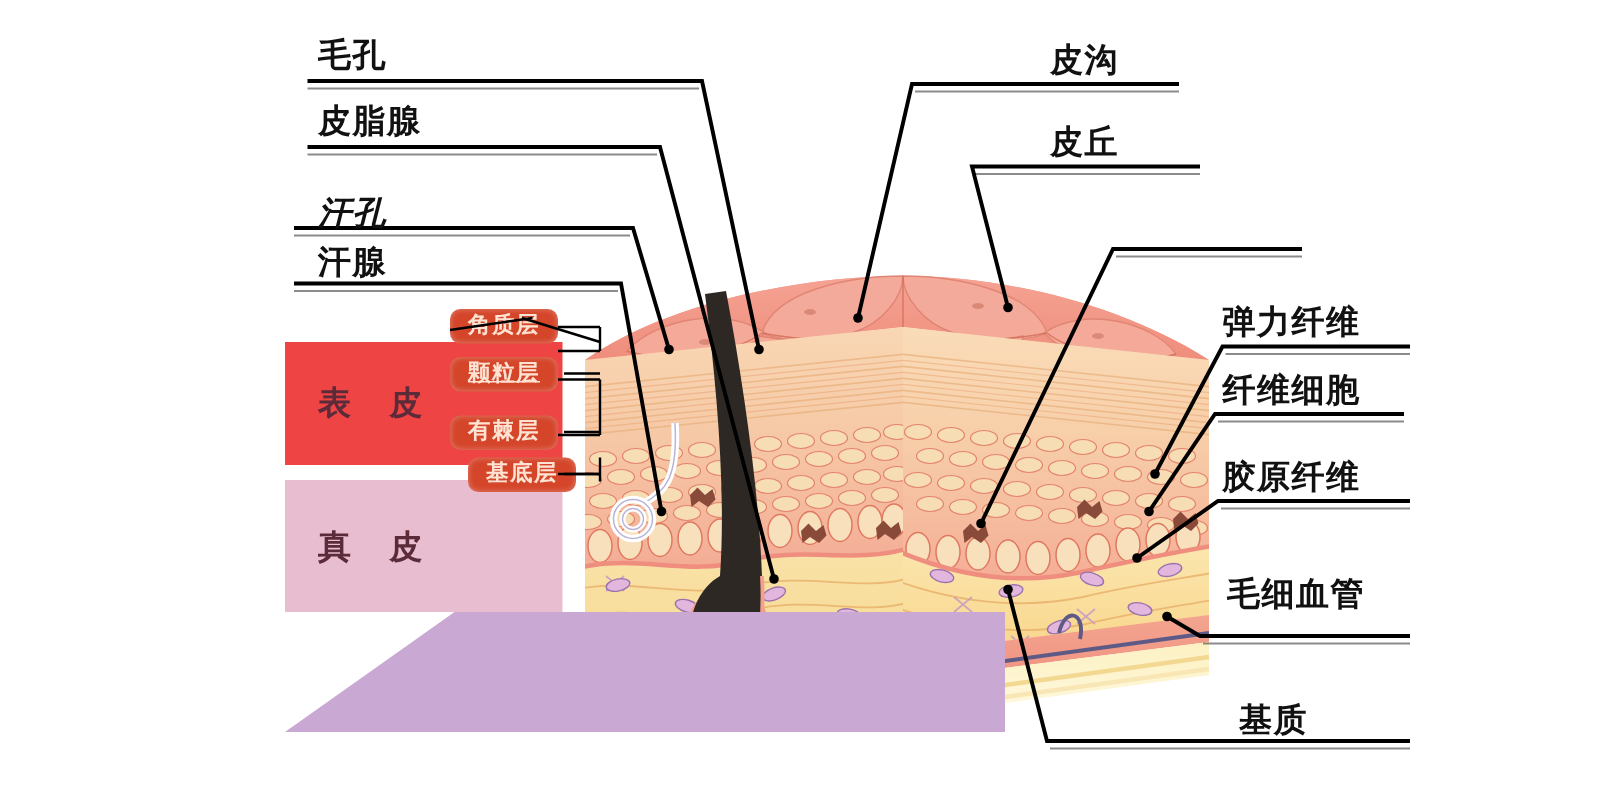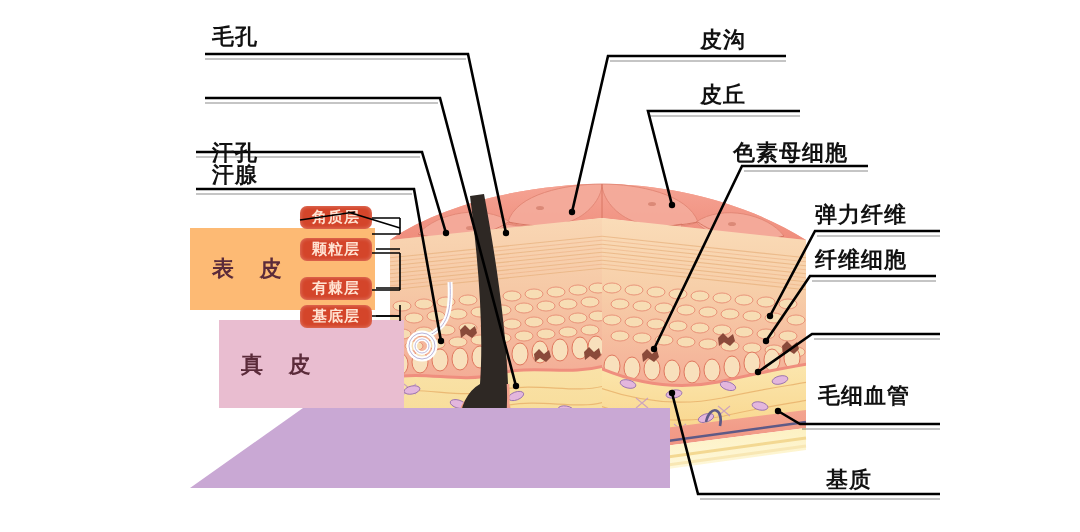--- a/index.html
+++ b/index.html
@@ -6,22 +6,22 @@
   #stage{position:relative;width:1080px;height:532px;background:#ffffff;
          font-family:"Liberation Serif","DejaVu Serif",serif;overflow:hidden;}
   .lbl{position:absolute;white-space:nowrap;color:#111111;font-weight:700;
        font-family:"Liberation Serif","DejaVu Serif",serif;letter-spacing:1px;}
   .lbl.big{font-size:22px;}
   svg.lines{position:absolute;left:0;top:0;width:1080px;height:532px;pointer-events:none;}
   
   .band{position:absolute;}
   .band .bandtext{position:absolute;color:#5b2b3a;font-size:22px;font-weight:700;
         letter-spacing:10px;font-family:"Liberation Serif","DejaVu Serif",serif;}
-  #band-epi{left:190px;top:228px;width:185px;height:82px;background:#fdba74;}
-  #band-derm{left:190px;top:320px;width:185px;height:88px;background:#e9bdd0;margin-left:29px;}
+  #band-epi{left:190px;top:228px;width:185px;height:82px;background:#ef4444;}
+  #band-derm{left:190px;top:320px;width:185px;height:88px;background:#e9bdd0;}
   #band-sub{position:absolute;left:190px;top:408px;width:480px;height:80px;
         background:#c9a8d4;clip-path:polygon(113px 0, 480px 0, 480px 80px, 0px 80px);}
   .layerbox{position:absolute;border-radius:7px;background:#d4452a;
         box-shadow:inset 0 0 4px rgba(255,255,255,.35);
         color:#ffe3d2;font-size:15px;font-weight:700;text-align:center;
         letter-spacing:1px;line-height:22px;width:72px;height:23px;
         font-family:"Liberation Serif","DejaVu Serif",serif;}
   
   #block{position:absolute;left:388px;top:178px;width:420px;height:330px;}
 </style>
@@ -363,23 +363,23 @@
     <span class="bandtext" style="left:22px;top:26px;">表  皮</span>
   </div>
   <div class="band" id="band-derm">
     <span class="bandtext" style="left:22px;top:30px;">真  皮</span>
   </div>
   <div id="band-sub">
     <span class="bandtext" style="left:132px;top:40px;letter-spacing:3px;">皮下组织</span>
   </div>
 
   <div class="layerbox" style="left:300px;top:206px;">角质层</div>
-  <div class="layerbox" style="left:300px;top:238px;">颗粒层</div>
+  <div class="layerbox" style="left:300px;top:238px;text-decoration:underline;">颗粒层</div>
   <div class="layerbox" style="left:300px;top:277px;">有棘层</div>
-  <div class="layerbox" style="left:300px;top:305px;">基底层</div>
+  <div class="layerbox" style="left:312px;top:305px;">基底层</div>
 
   <svg class="lines" viewBox="0 0 1080 532">
     <g stroke="#000000" fill="none" stroke-width="2.6">
 
       <path d="M205,54 L468,54 L506,233"></path>
 
       <path d="M205,98 L440,98 L516,386"></path>
 
       <path d="M196,152 L422,152 L446,233"></path>
 
@@ -433,24 +433,25 @@
       <circle cx="654" cy="349" r="3.2"></circle>
         <circle cx="770" cy="316" r="3.2"></circle>
       <circle cx="766" cy="341" r="3.2"></circle>
         <circle cx="758" cy="372" r="3.2"></circle>
       <circle cx="778" cy="411" r="3.2"></circle>
         <circle cx="672" cy="393" r="3.2"></circle>
     </g>
   </svg>
 
   <div class="lbl big" style="left:212px;top:22px;">毛孔</div>
-  <div class="lbl big" style="left:212px;top:138px;">汗孔</div>
+  <div class="lbl big" style="left:212px;top:66px;">皮脂腺</div>
+  <div class="lbl big" style="left:212px;top:127px;font-style:italic;">汗孔</div>
   <div class="lbl big" style="left:212px;top:160px;">汗腺</div>
 
   <div class="lbl big" style="left:700px;top:25px;">皮沟</div>
   <div class="lbl big" style="left:700px;top:80px;">皮丘</div>
-  <div class="lbl big" style="left:733px;top:138px;">色素母细胞</div>
   <div class="lbl big" style="left:815px;top:200px;">弹力纤维</div>
   <div class="lbl big" style="left:815px;top:245px;">纤维细胞</div>
+  <div class="lbl big" style="left:815px;top:303px;">胶原纤维</div>
   <div class="lbl big" style="left:818px;top:381px;">毛细血管</div>
   <div class="lbl big" style="left:826px;top:465px;">基质</div>
 
 </div>
 
 </body></html>

